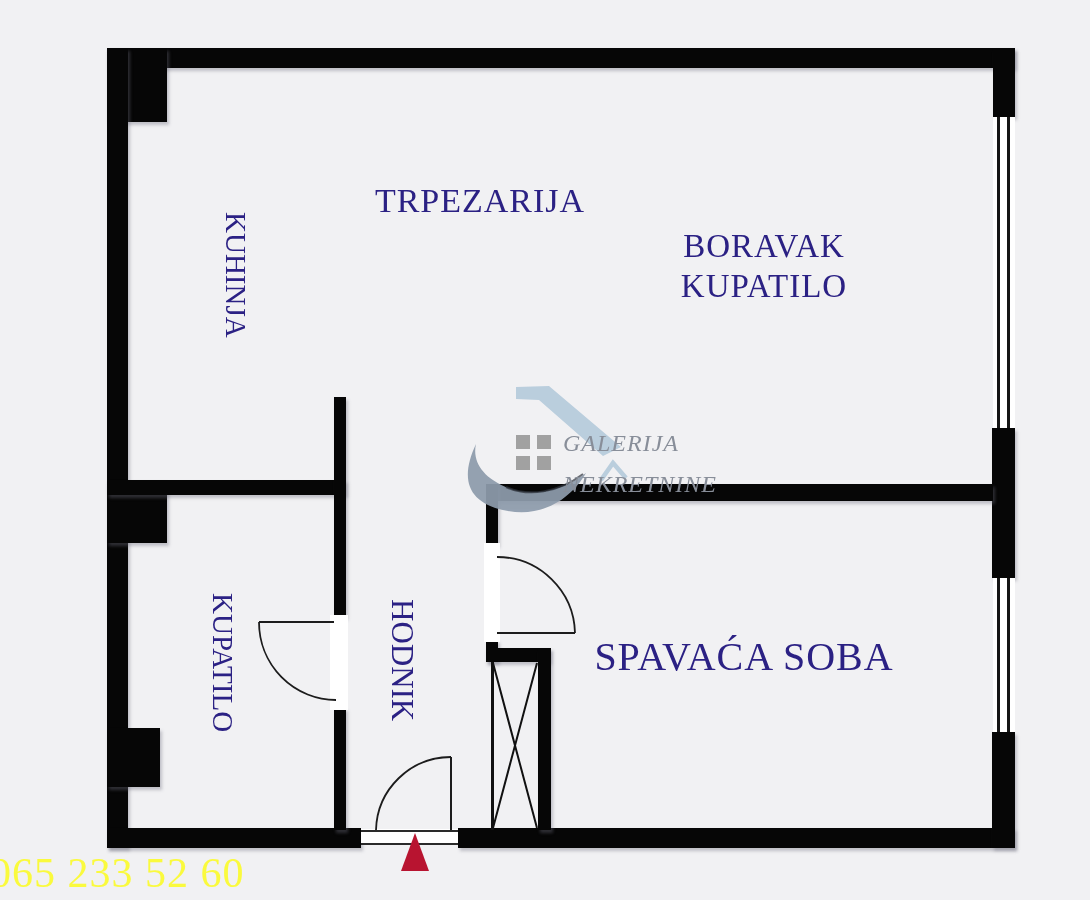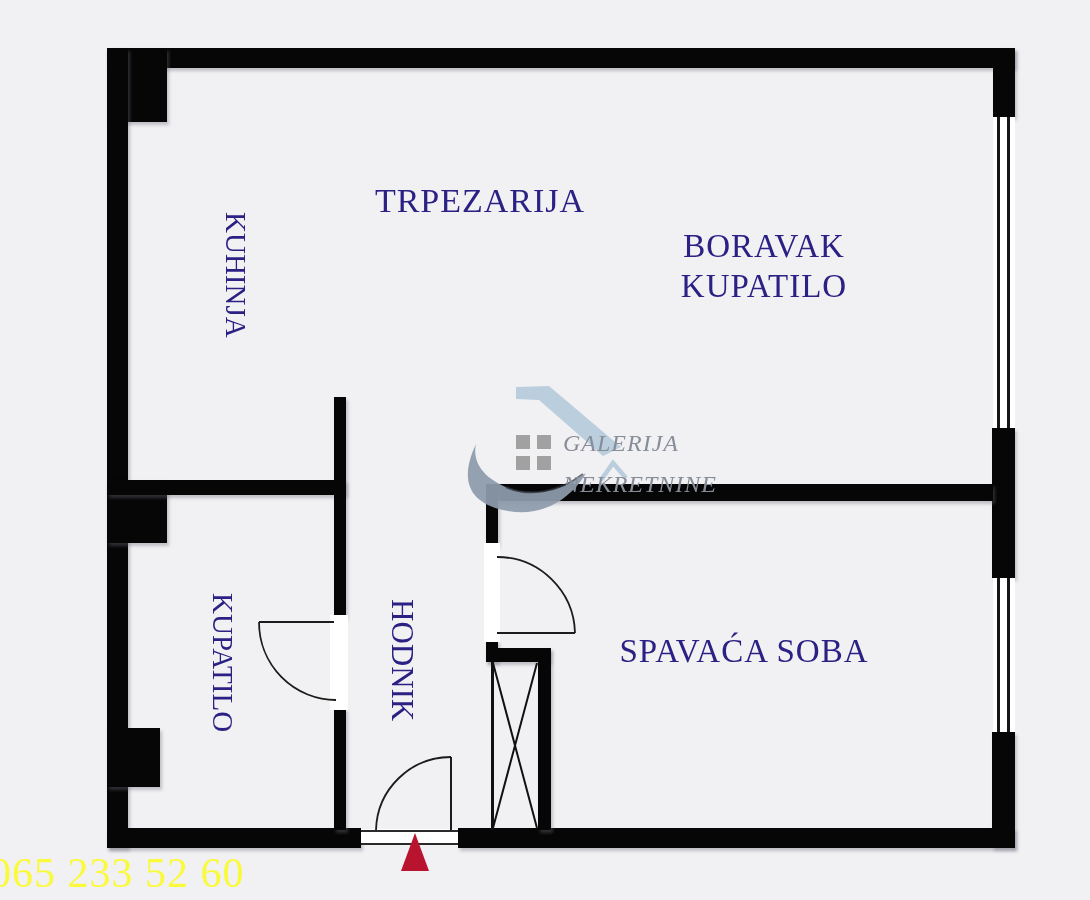--- a/index.html
+++ b/index.html
@@ -37,21 +37,21 @@
     color:#2b2184;
     z-index:4;
   }
   .h-label{text-align:center;letter-spacing:1px;}
   .v-label{
     writing-mode:vertical-rl;
     white-space:nowrap;
   }
   #label-dining{left:360px;top:182px;width:240px;font-size:34px;}
   #label-living{left:664px;top:226px;width:200px;font-size:33px;line-height:40px;}
-  #label-bedroom{left:594px;top:633px;width:300px;font-size:33px;}
+  #label-bedroom{left:594px;top:633px;width:300px;font-size:40px;}
   #label-kitchen{left:219px;top:212px;font-size:29px;}
   #label-bathroom{left:206px;top:593px;font-size:29px;}
   #label-hallway{left:384px;top:599px;font-size:31px;}
   #svg-overlay{
     position:absolute;left:0;top:0;z-index:5;
     pointer-events:none;
   }
   .wm-text{
     position:absolute;
     font-style:italic;

